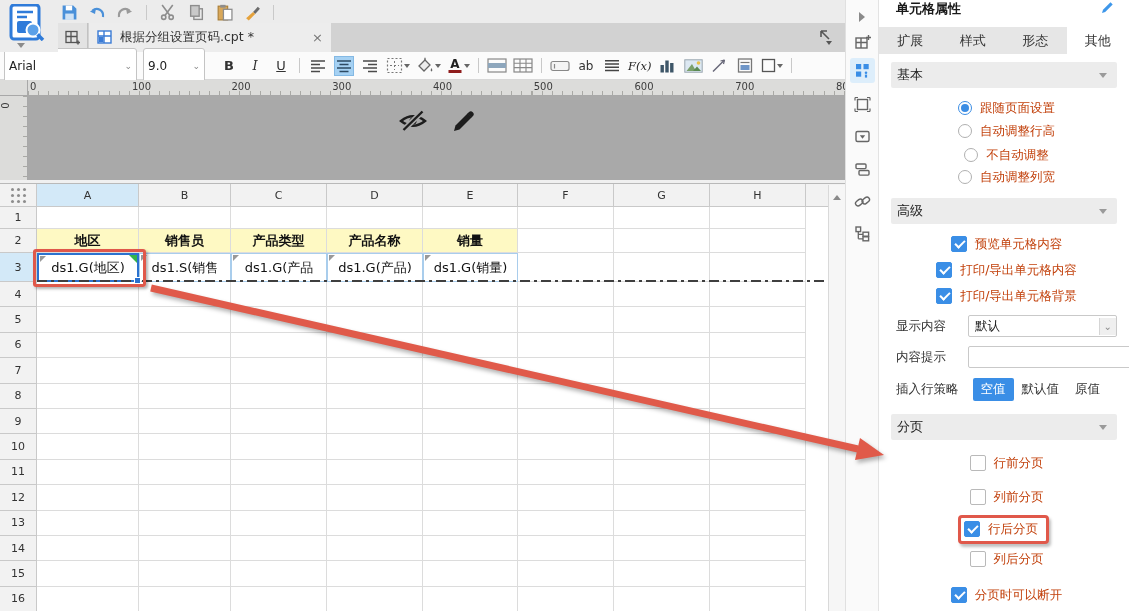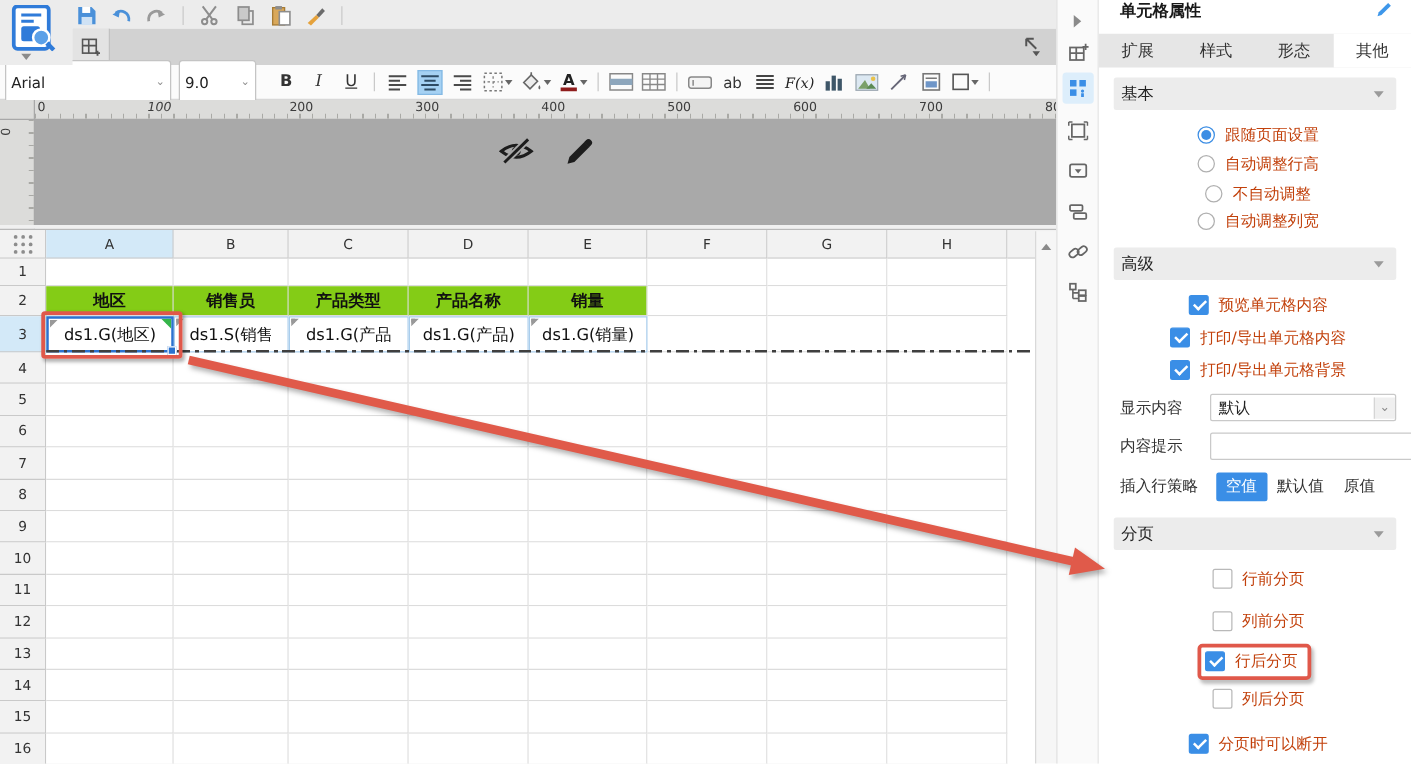--- a/index.html
+++ b/index.html
@@ -44,21 +44,21 @@
 
   
   .sheet { position:absolute; left:0; top:183px; width:845px; height:428px; background:#fff; border-top:1px solid #b9b9b9; overflow:hidden; }
   .srow { display:flex; }
   .sc { flex:none; border-right:1px solid #dcdcdc; border-bottom:1px solid #dcdcdc; display:flex; align-items:center; justify-content:center; overflow:hidden; }
   .colhdr,.rowhdr,.cornerc { background:#f2f2f2; border-color:#c9c9c9; font-size:11px; color:#333; }
   .hl { background:#d3e9f8 !important; }
   .rowhdr { width:37px; }
   .cornerc { width:37px; }
   .cell { background:#fff; font-size:13px; color:#111; white-space:nowrap; }
-  .h2 { background:#84cc16; font-weight:700; font-size:13px; }
+  .h2 { background:#fef9c3; font-weight:700; font-size:13px; }
   .d3 { border:1px solid #a9cdec; position:relative; }
   .d3::before { content:""; position:absolute; left:1px; top:1px; border:3px solid transparent; border-left-color:#999; border-top-color:#999; }
   .a3 { border:2px solid #2b72cf; z-index:2; }
   .a3::after { content:""; position:absolute; right:0; top:0; border:4px solid transparent; border-right-color:#35b54a; border-top-color:#35b54a; }
   .sliver { flex:1; background:#fff; }
   .sliverh { flex:1; background:#f2f2f2; border-bottom:1px solid #c9c9c9; }
   .dots { position:relative; width:3px; height:3px; background:#8d8d8d; border-radius:50%;
      box-shadow:6px 0 0 #8d8d8d,12px 0 0 #8d8d8d,0 6px 0 #8d8d8d,6px 6px 0 #8d8d8d,12px 6px 0 #8d8d8d,0 12px 0 #8d8d8d,6px 12px 0 #8d8d8d,12px 12px 0 #8d8d8d; margin-left:-12px; margin-top:-12px; }
   .dashline { position:absolute; left:37px; top:96px; width:791px; height:2px; z-index:4;
      background:repeating-linear-gradient(90deg,#3f3f3f 0 10px,transparent 10px 14px,#3f3f3f 14px 17px,transparent 17px 21px); }
@@ -160,20 +160,29 @@
   </div>
 
   <div class="tabbar">
     <div class="newgrid-btn">
       <svg width="16" height="15" viewBox="0 0 16 15">
           <rect x="1" y="1.5" width="11" height="11" fill="none" stroke="#555" stroke-width="1.3"></rect>
           <path d="M1 6.5h11 M6 1.5v11" stroke="#555" stroke-width="1.3"></path>
           <path d="M13 10.5v4 M11 12.5h4" stroke="#555" stroke-width="1.5"></path>
         </svg>
     </div>
+    <div class="tab">
+      <svg width="16" height="15" viewBox="0 0 16 15">
+          <rect x="1" y="1" width="13" height="12" fill="#fff" stroke="#3a7bd5" stroke-width="1.4"></rect>
+          <path d="M1 6h13 M7 1v12" stroke="#3a7bd5" stroke-width="1.4"></path>
+          <rect x="1.8" y="6.8" width="4.6" height="5.4" fill="#3a7bd5"></rect>
+        </svg>
+      <span class="tab-title">根据分组设置页码.cpt *</span>
+      <span class="tab-close">×</span>
+    </div>
     <span class="corner-ico">
       <svg width="16" height="16" viewBox="0 0 16 16">
           <path d="M12 10 L4 2 M4 2 h6 M4 2 v6" stroke="#555" stroke-width="1.6" fill="none"></path>
           <polygon points="9,12 15,12 12,16" fill="#555"></polygon>
         </svg>
     </span>
   </div>
 
   <div class="logocol">
     <svg width="38" height="37" viewBox="0 0 38 37" style="position:absolute;left:9px;top:4px">
@@ -296,21 +305,21 @@
           <rect x="1.5" y="1.5" width="12" height="12" fill="none" stroke="#555" stroke-width="1.3"></rect>
         </svg>
         <span class="ddchev"></span>
       </span>
     <span class="vsep"></span>
   </div>
 
   <div class="rcorner"></div>
   <div class="hruler">
       <span class="tick" style="left: 2px;">0</span>
-      <span class="tick" style="left: 90px; font-style: italic;">100</span>
+      <span class="tick" style="left: 104px;">100</span>
       <span class="tick" style="left: 203.5px;">200</span>
       <span class="tick" style="left: 304.25px;">300</span>
       <span class="tick" style="left: 405px;">400</span>
       <span class="tick" style="left: 505.75px;">500</span>
       <span class="tick" style="left: 606.5px;">600</span>
       <span class="tick" style="left: 707.25px;">700</span>
       <span class="tick" style="left: 808px;">800</span>
     </div>
   <div class="vruler">
     <span class="vzero">0</span>

